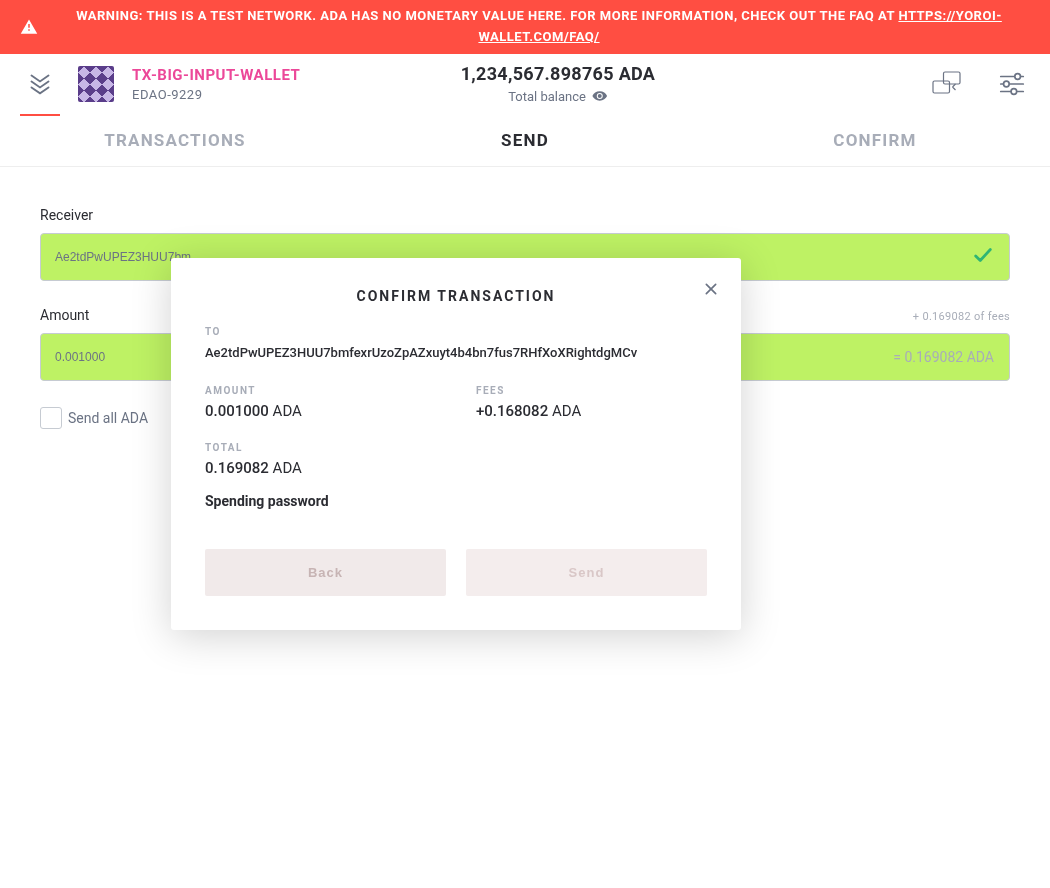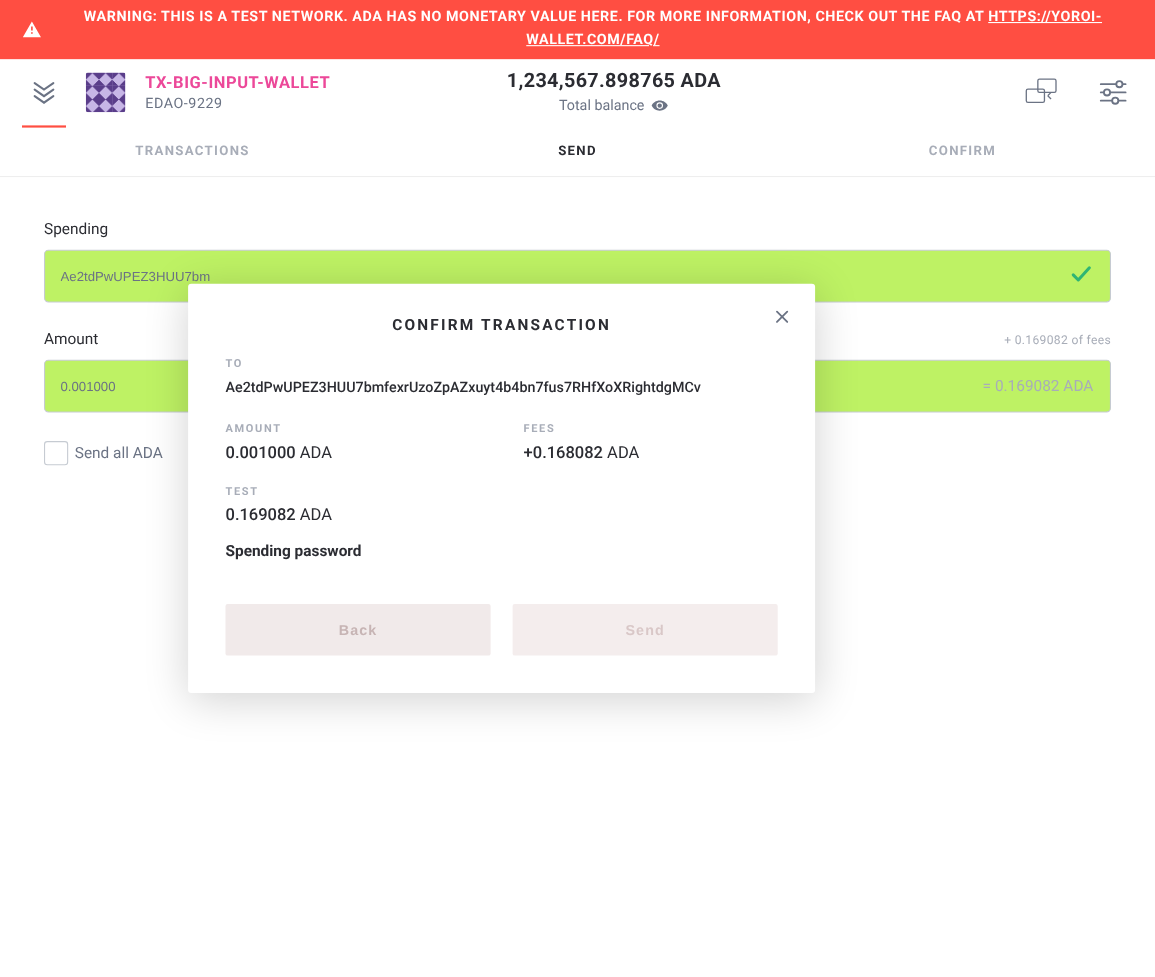--- a/index.html
+++ b/index.html
@@ -62,21 +62,21 @@
     .balance-amount { font-size:18px; font-weight:700; color:#2b2c32; letter-spacing:0.3px;}
     .balance-label { font-size:13px; color:#6b7384; margin-top:4px; display:flex; align-items:center; justify-content:center; gap:6px;}
     .header-actions { margin-left:auto; display:flex; gap:28px; align-items:center;}
     .header-ico { width:36px; height:36px; color:#6b7384; display:flex;align-items:center;justify-content:center;}
     .tabs {
       display:flex;
       border-bottom:1px solid #eee;
       background:#fff;
     }
     .tab {
-      flex:1; text-align:center; padding:16px 0; font-size:12px; font-weight:700;
+      flex:1; text-align:center; padding:16px 0; font-size:17px; font-weight:700;
       letter-spacing:1.2px; color:#2b2c32; cursor:pointer;
     }
     .tab.dim { color: #a8adb8; }
     .content {
       padding: 30px 20px;
     }
     .form-card {
       background:#fff;
       padding: 10px 20px 40px;
     }
@@ -193,21 +193,21 @@
 </div>
 
 <div class="tabs">
   <div class="tab dim">TRANSACTIONS</div>
   <div class="tab">SEND</div>
   <div class="tab dim">CONFIRM</div>
 </div>
 
 <div class="content">
   <div class="form-card">
-    <div class="field-label">Spending</div>
+    <div class="field-label">Receiver</div>
     <div class="input-row">
       <input class="text-input" value="Ae2tdPwUPEZ3HUU7bm" style="">
       <span class="input-check">
         <svg width="22" height="22" viewBox="0 0 24 24" fill="none" stroke="#2fb574" stroke-width="3" stroke-linecap="round" stroke-linejoin="round">
             <polyline points="4 13 9 18 20 6"></polyline>
           </svg>
       </span>
     </div>
 
     <div class="amount-header">
@@ -251,21 +251,21 @@
         </div>
       </div>
       <div class="m-col">
         <div class="m-label">FEES</div>
         <div class="m-val">
           <span>+0.168082</span> <span class="cur">ADA</span>
         </div>
       </div>
     </div>
 
-    <div class="m-label">TEST</div>
+    <div class="m-label">TOTAL</div>
     <div class="m-val">
       <span>0.169082</span> <span class="cur">ADA</span>
     </div>
 
     <div class="spend-label">Spending password</div>
 
     <div class="modal-buttons">
       <button class="btn btn-back">Back</button>
       <button class="btn btn-send">Send</button>
     </div>

